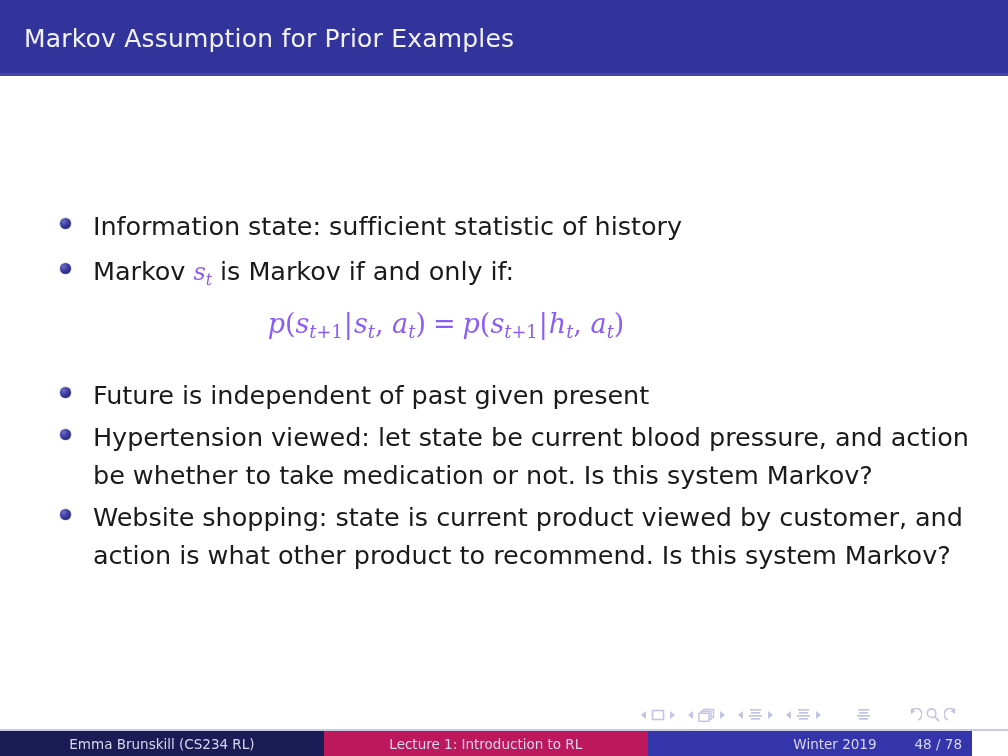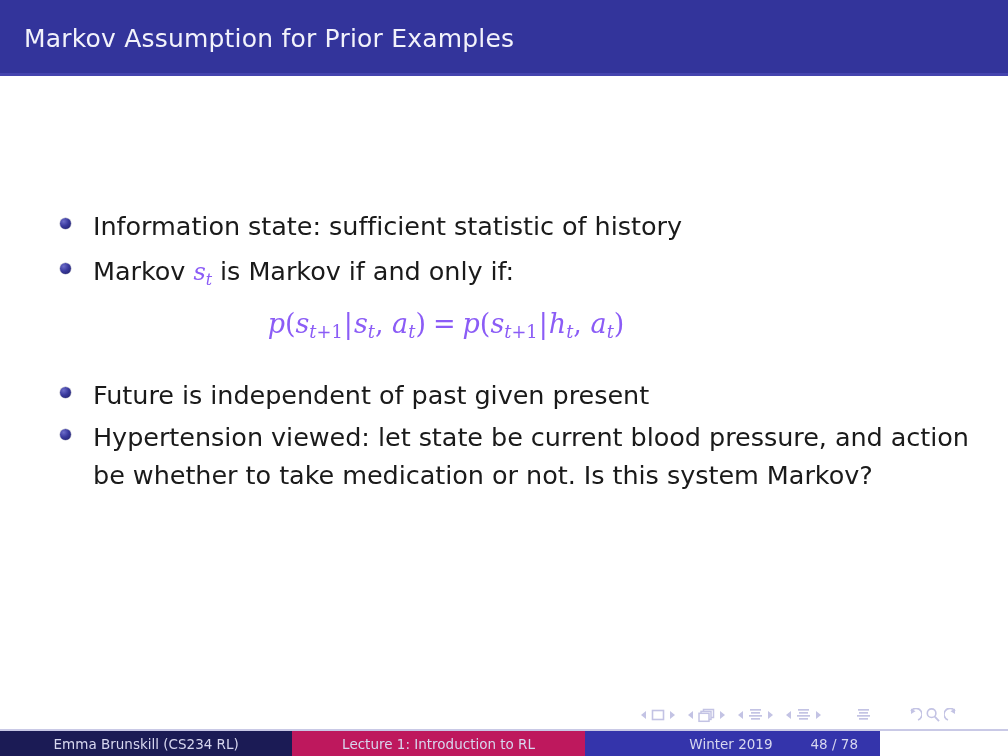--- a/index.html
+++ b/index.html
@@ -153,36 +153,36 @@
     display: inline-flex;
     align-items: center;
     justify-content: center;
   }
   .spacer-wide { width: 22px; }
 
   
   .footer {
     position: absolute;
     left: 0; top: 731px;
-    width: 880px;
+    width: 972px;
     height: 25px;
     display: flex;
   }
   .footer-seg {
     height: 25px;
     display: flex;
     align-items: center;
     color: #d7d7ef;
     font-size: 13.5px;
     box-sizing: border-box;
     position: relative;
   }
   .seg-author  { width: 336px; background: #1b1b55; justify-content: center; }
   .seg-lecture { width: 336px; background: #be185d; justify-content: center; }
-  .seg-meta    { width: 336px; background: #3434ab; justify-content: flex-end; padding-right: 22px; }
+  .seg-meta    { width: 336px; background: #3434ab; justify-content: flex-end; padding-right: 10px; }
   .seg-meta .date { margin-right: 38px; }
   .footer-top-line {
     position: absolute;
     left: 0; top: 729px;
     width: 1008px;
     height: 2px;
     background: #c9c9e6;
   }
   .nowrap { white-space: nowrap; }
 </style>
@@ -220,20 +220,24 @@
     <div class="bullet-row">
       <span class="bullet-marker"></span>
       <span class="bullet-text">Future is independent of past given present</span>
     </div>
 
     <div class="bullet-row">
       <span class="bullet-marker"></span>
       <span class="bullet-text">Hypertension viewed: let state be current blood pressure, and action be whether to take medication or not. Is this system Markov?</span>
     </div>
 
+    <div class="bullet-row">
+      <span class="bullet-marker"></span>
+      <span class="bullet-text">Website shopping: state is current product viewed by customer, and action is what other product to recommend. Is this system Markov?</span>
+    </div>
 
   </div>
 </div>
 
 <div class="navsyms">
 
   <div class="nav-group">
     <span class="tri left"></span>
     <span class="nav-ico">
       <svg width="14" height="12" viewBox="0 0 14 12">

